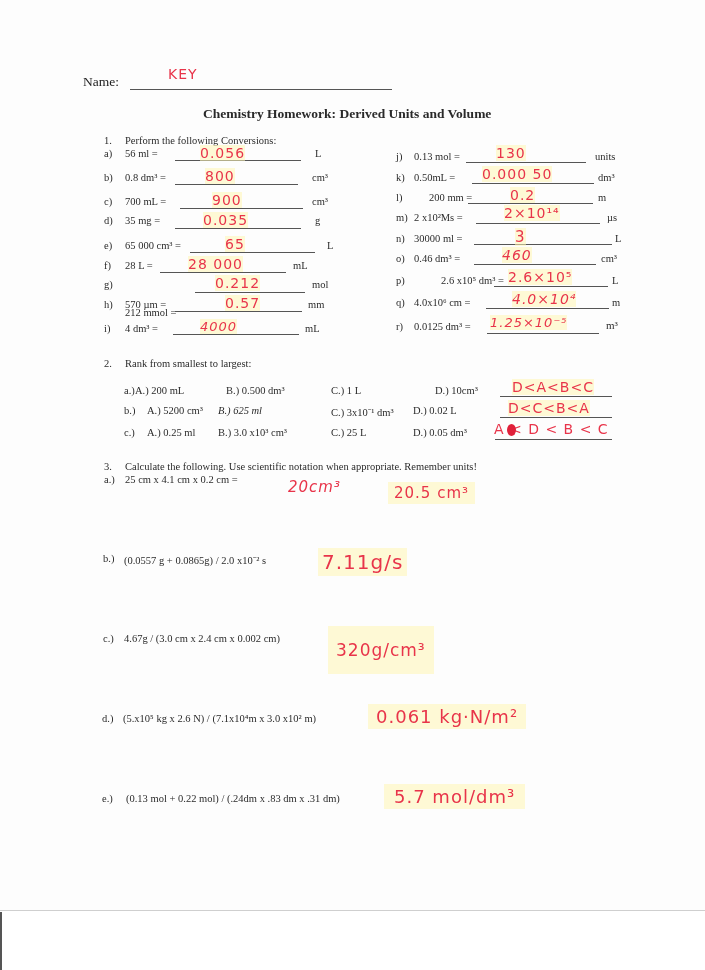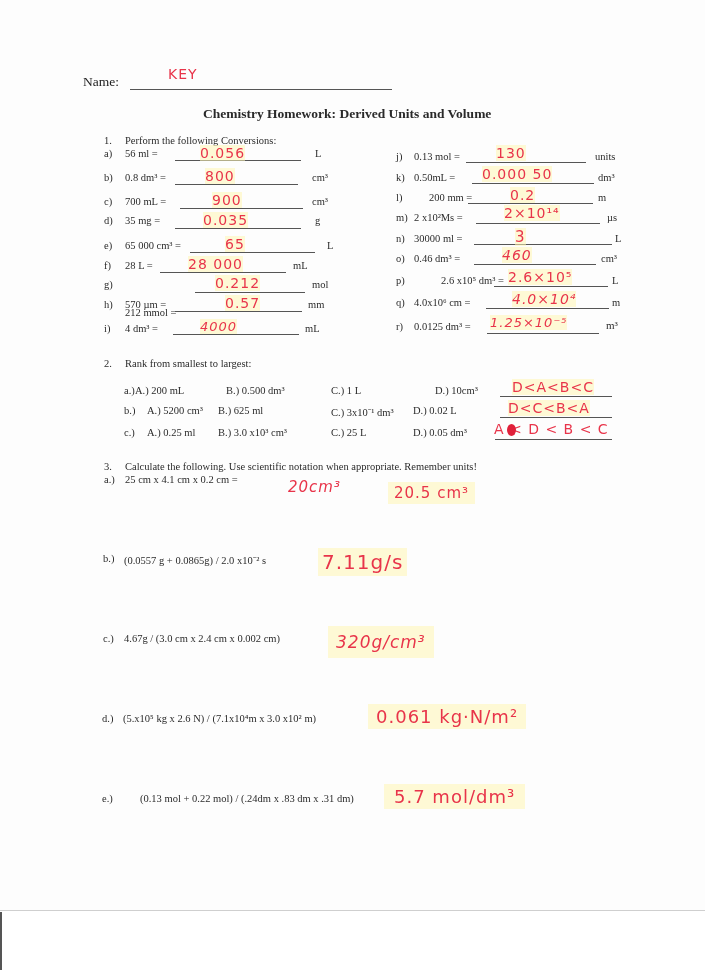--- a/index.html
+++ b/index.html
@@ -151,21 +151,21 @@
   <div class="abs pr" style="left:135px; top:385px;">A.)  200 mL</div>
   <div class="abs pr" style="left:218px; top:385px;margin-left:8px;">B.)  0.500 dm³</div>
   <div class="abs pr" style="left:331px; top:385px;">C.)  1 L</div>
   <div class="abs pr" style="left:413px; top:385px;margin-left:22px;">D.)  10cm³</div>
   <div class="line" style="left:500px; top:396px; width:112px;"></div>
   <div class="abs hw hl" style="left:512px; top:379px; font-size:14px;">D&lt;A&lt;B&lt;C</div>
 </div>
 <div>
   <div class="abs pr" style="left:124px; top:405px;">b.)</div>
   <div class="abs pr" style="left:147px; top:405px;">A.)  5200 cm³</div>
-  <div class="abs pr" style="left:218px; top:405px;">B.)   625 ml</div>
+  <div class="abs pr" style="left:218px; top:405px;font-style:italic;">B.)   625 ml</div>
   <div class="abs pr" style="left:331px; top:405px;">C.)  3x10⁻¹ dm³</div>
   <div class="abs pr" style="left:413px; top:405px;">D.)  0.02 L</div>
   <div class="line" style="left:500px; top:417px; width:112px;"></div>
   <div class="abs hw hl" style="left:508px; top:400px; font-size:14px;">D&lt;C&lt;B&lt;A</div>
 </div>
 <div>
   <div class="abs pr" style="left:124px; top:427px;">c.)</div>
   <div class="abs pr" style="left:147px; top:427px;">A.)  0.25 ml</div>
   <div class="abs pr" style="left:218px; top:427px;">B.)  3.0 x10³ cm³</div>
   <div class="abs pr" style="left:331px; top:427px;">C.)  25 L</div>
@@ -182,24 +182,24 @@
 <div class="abs pr" style="left:125px; top:474px;">25 cm x 4.1 cm  x  0.2 cm =</div>
 <div class="abs hw" style="left:288px; top:478px; font-size:15px; font-style:italic;">20cm³</div>
 <div class="abs hw hl" style="left:388px; top:482px; font-size:15px; padding:2px 6px;">20.5 cm³</div>
 
 <div class="abs pr" style="left:103px; top:553px;">b.)</div>
 <div class="abs pr" style="left:124px; top:553px;">(0.0557 g + 0.0865g) / 2.0 x10⁻² s</div>
 <div class="abs hw hl" style="left:318px; top:548px; font-size:20px; padding:2px 4px;">7.11g/s</div>
 
 <div class="abs pr" style="left:103px; top:633px;">c.)</div>
 <div class="abs pr" style="left:124px; top:633px;">4.67g / (3.0 cm x 2.4 cm x 0.002 cm)</div>
-<div class="abs hw hl" style="left:328px; top:626px; font-size:17px; padding:6px 8px;font-style:italic;">320g/cm³</div>
+<div class="abs hw hl" style="left:328px; top:626px; font-size:17px; padding:14px 8px;">320g/cm³</div>
 
 <div class="abs pr" style="left:102px; top:713px;">d.)</div>
 <div class="abs pr" style="left:123px; top:713px;">(5.x10⁵ kg x 2.6 N) / (7.1x10⁴m x 3.0 x10² m)</div>
 <div class="abs hw hl" style="left:368px; top:704px; font-size:18px; padding:2px 8px;">0.061 kg·N/m²</div>
 
 <div class="abs pr" style="left:102px; top:793px;">e.)</div>
-<div class="abs pr" style="left:140px; top:793px;text-align:right;">(0.13 mol + 0.22 mol) / (.24dm x .83 dm x .31 dm)</div>
+<div class="abs pr" style="left:126px; top:793px;text-align:right;">(0.13 mol + 0.22 mol) / (.24dm x .83 dm x .31 dm)</div>
 <div class="abs hw hl" style="left:384px; top:784px; font-size:18px; padding:2px 10px;">5.7 mol/dm³</div>
 
 <div class="scan-edge"></div>
 <div class="scan-left"></div>
 
 </body></html>

